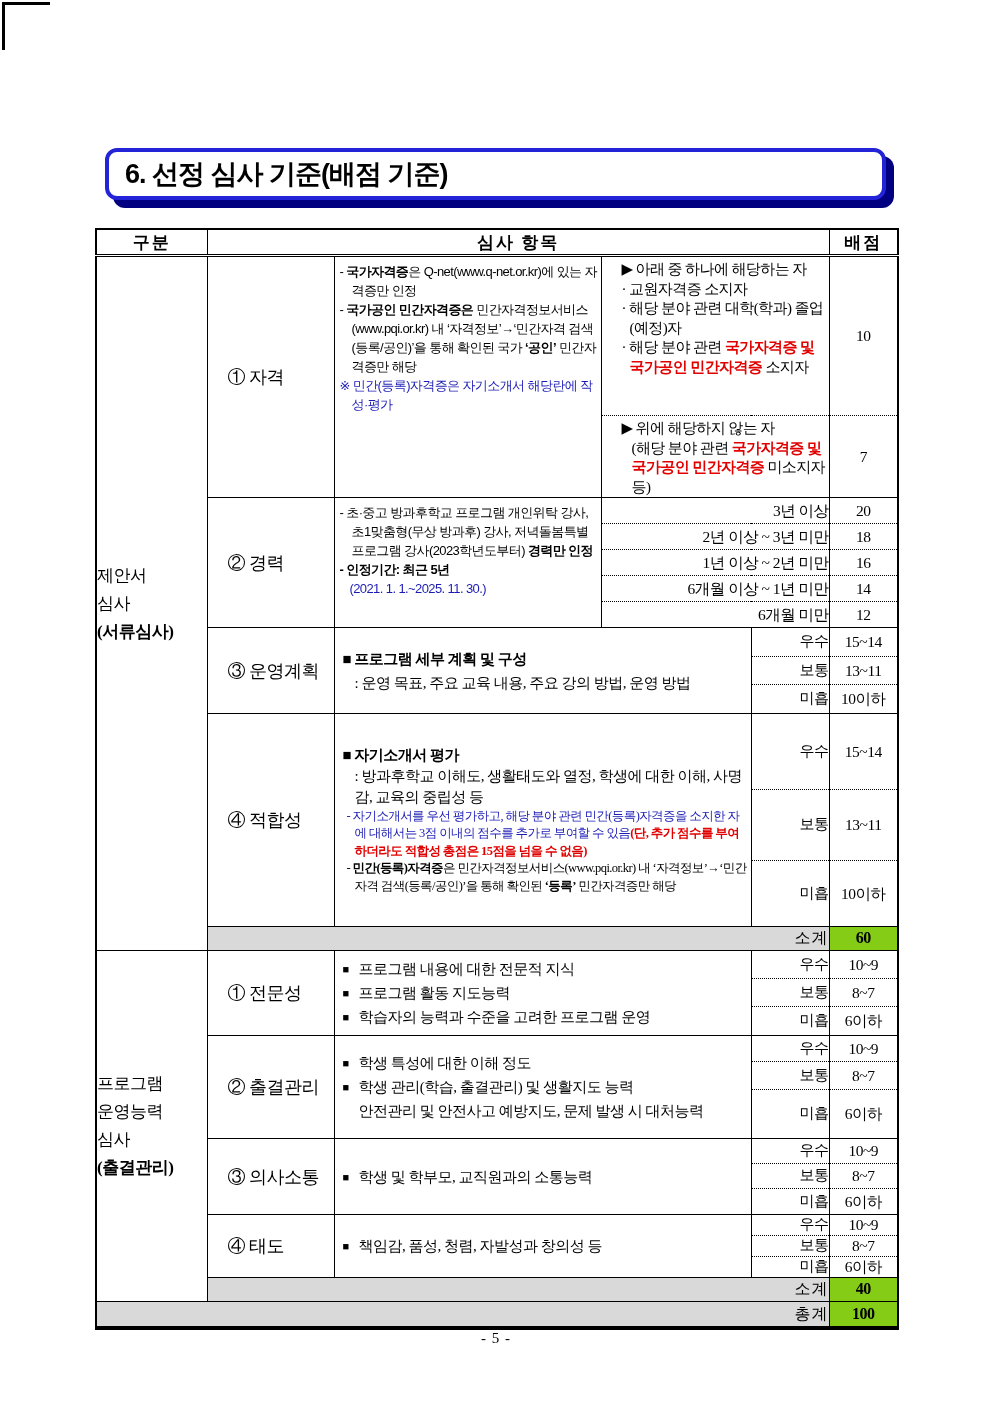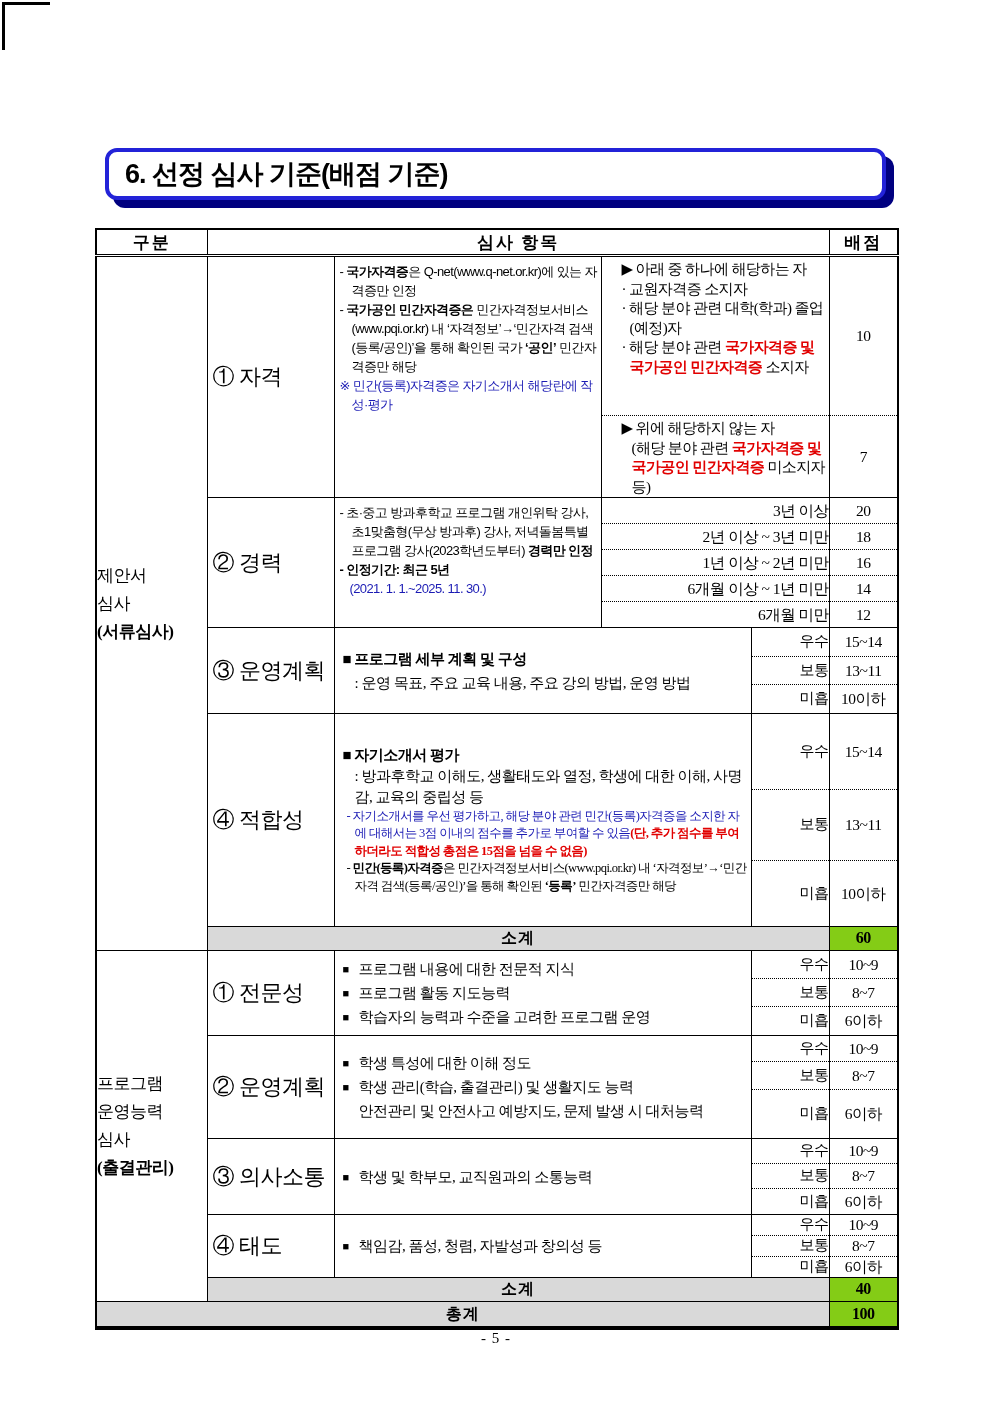--- a/index.html
+++ b/index.html
@@ -20,36 +20,36 @@
   table.main{
     position:absolute;left:95px;top:228px;width:802px;
     border-collapse:collapse;table-layout:fixed;border:2px solid #000;
   }
   td,th{border:1px solid #000;padding:0;overflow:hidden;vertical-align:middle}
   th{font-size:17px;font-weight:bold;height:24px;border-bottom:3px double #000;letter-spacing:2px}
   .db{border-bottom:1px dotted #000}
   .dt{border-top:1px dotted #000}
   .cat{text-align:left;font-size:17px;line-height:28px;letter-spacing:-0.5px}
   .cat .bold{font-weight:bold}
-  .item{font-size:22px;padding-left:5px;letter-spacing:-0.5px}
+  .item{font-size:18px;padding-left:20px;letter-spacing:-0.5px}
   .pts{text-align:center;font-size:15.5px;line-height:1.15;letter-spacing:-0.5px}
   .grade{text-align:right;font-size:15px;line-height:1.15;letter-spacing:-0.5px}
   .range{text-align:right;font-size:15.5px;line-height:1.1;letter-spacing:-0.5px}
   .detail{vertical-align:top;padding:5px 3px 0 5px;font-size:13px;line-height:19px;
     font-family:"Liberation Sans","DejaVu Sans",sans-serif;letter-spacing:-0.6px}
   .qr{vertical-align:top;padding:3px 2px 0 20px;font-size:15px;line-height:19.5px;letter-spacing:-0.6px}
   .detail2{font-size:15px;padding:3px 2px 3px 8px;line-height:24px;letter-spacing:-0.5px}
   .headline{font-weight:bold}
   .bodyline{padding-left:12px}
   .note{font-family:Liberation Serif, serif;font-size:12.5px;line-height:17.5px;
     padding-left:12px;text-indent:-8px;letter-spacing:-0.6px}
   .hang{padding-left:12px;text-indent:-12px}
   .hang2{padding-left:8px;text-indent:-8px}
   .indent1{padding-left:10px}
-  .sub{background:#d9d9d9;text-align:center;font-size:16px;font-weight:bold;letter-spacing:1px}
+  .sub{background:#d9d9d9;text-align:right;font-size:16px;font-weight:normal;letter-spacing:1px}
   .sub-pts{background:#84cc16;font-weight:bold;font-size:16px}
   .blue{color:#1b1bb4}
   .red{color:#e10000;font-weight:bold}
   .b{font-weight:bold}
   .bullet-line{display:block}
   .blt{display:inline-block;width:16px;font-size:11px;vertical-align:1px}
   .total-row td{border-bottom:4px solid #000}
   .page-num{position:absolute;left:0;right:0;top:1330px;text-align:center;font-size:15px;letter-spacing:1px}
 </style>
 </head>
@@ -196,21 +196,21 @@
   <tr>
     <td class="grade dt db">보통</td>
     <td class="pts dt db" style="height:27px">8~7</td>
   </tr>
   <tr>
     <td class="grade dt">미흡</td>
     <td class="pts dt" style="height:28px">6이하</td>
   </tr>
 
   <tr>
-    <td class="item" rowspan="3">② 운영계획</td>
+    <td class="item" rowspan="3">② 출결관리</td>
     <td class="detail2" colspan="2" rowspan="3">
       <span class="bullet-line"><span class="blt">■</span><span>학생 특성에 대한 이해 정도</span></span>
       <span class="bullet-line"><span class="blt">■</span><span>학생 관리(학습, 출결관리) 및 생활지도 능력</span></span>
       <span class="bullet-line hang" style="padding-left:16px;text-indent:-16px"><span class="blt">■</span><span>안전관리 및 안전사고 예방지도, 문제 발생 시 대처능력</span></span>
     </td>
     <td class="grade db">우수</td>
     <td class="pts db" style="height:25px">10~9</td>
   </tr>
   <tr>
     <td class="grade dt db">보통</td>

